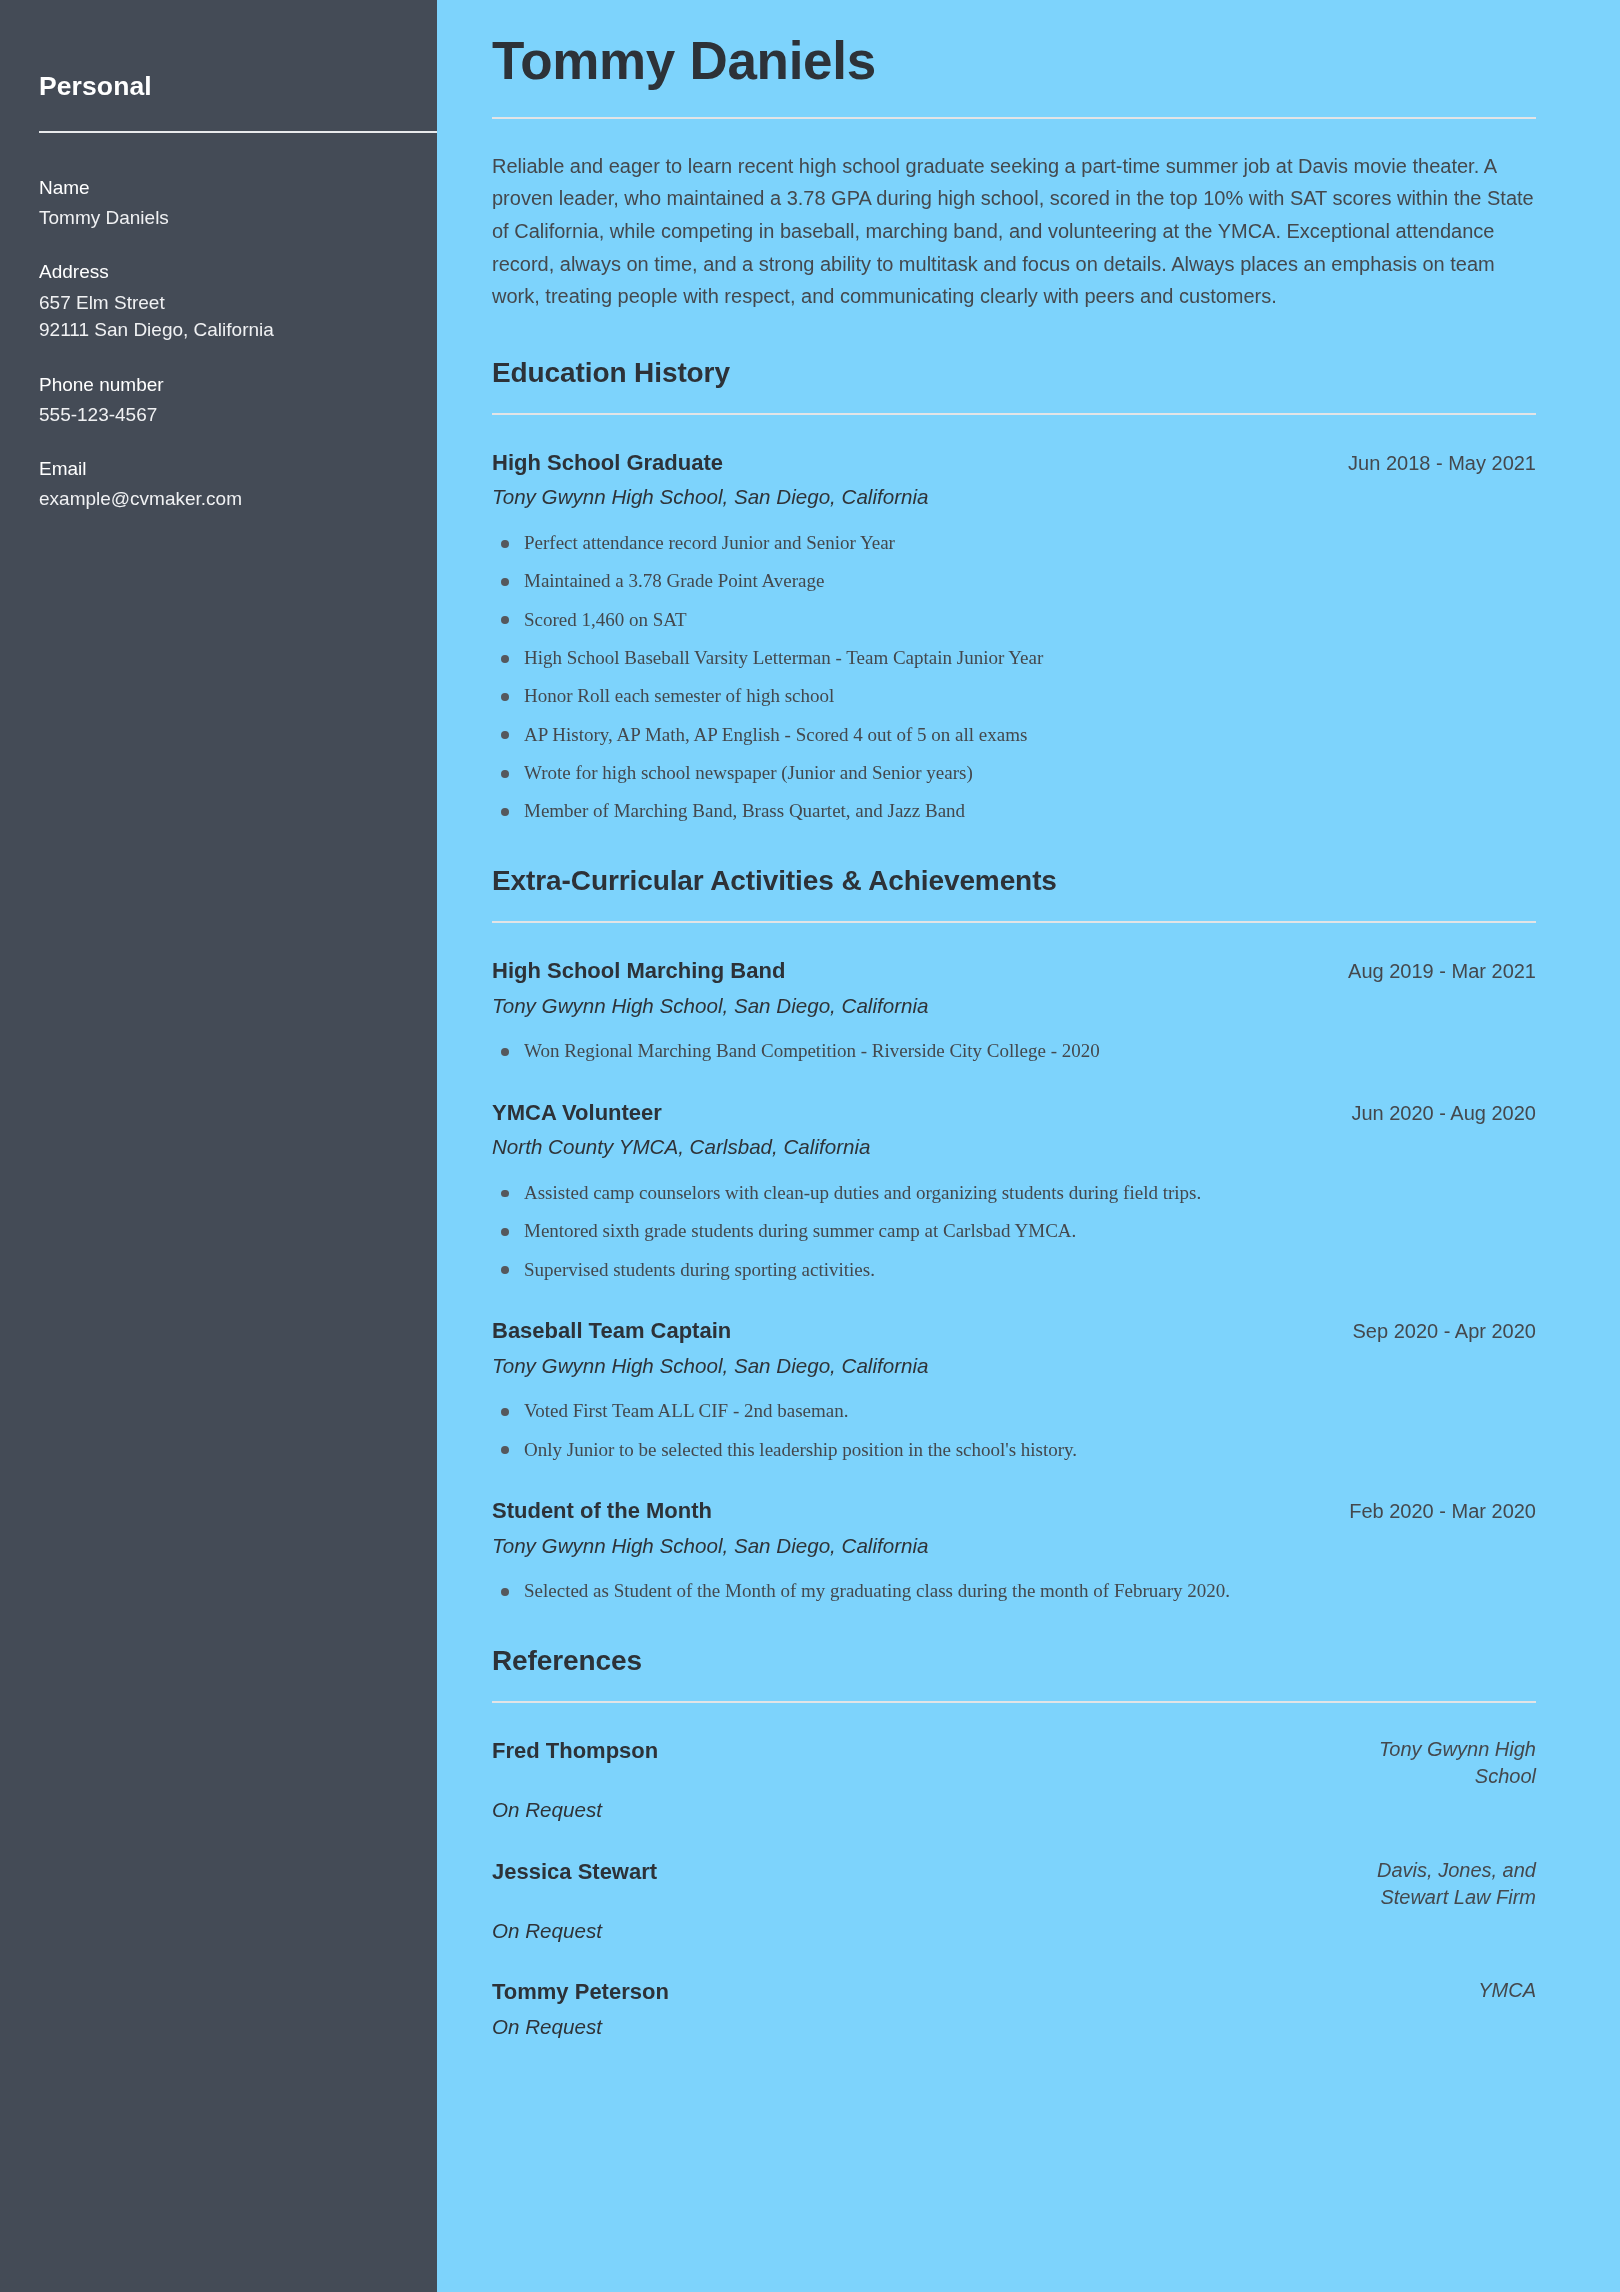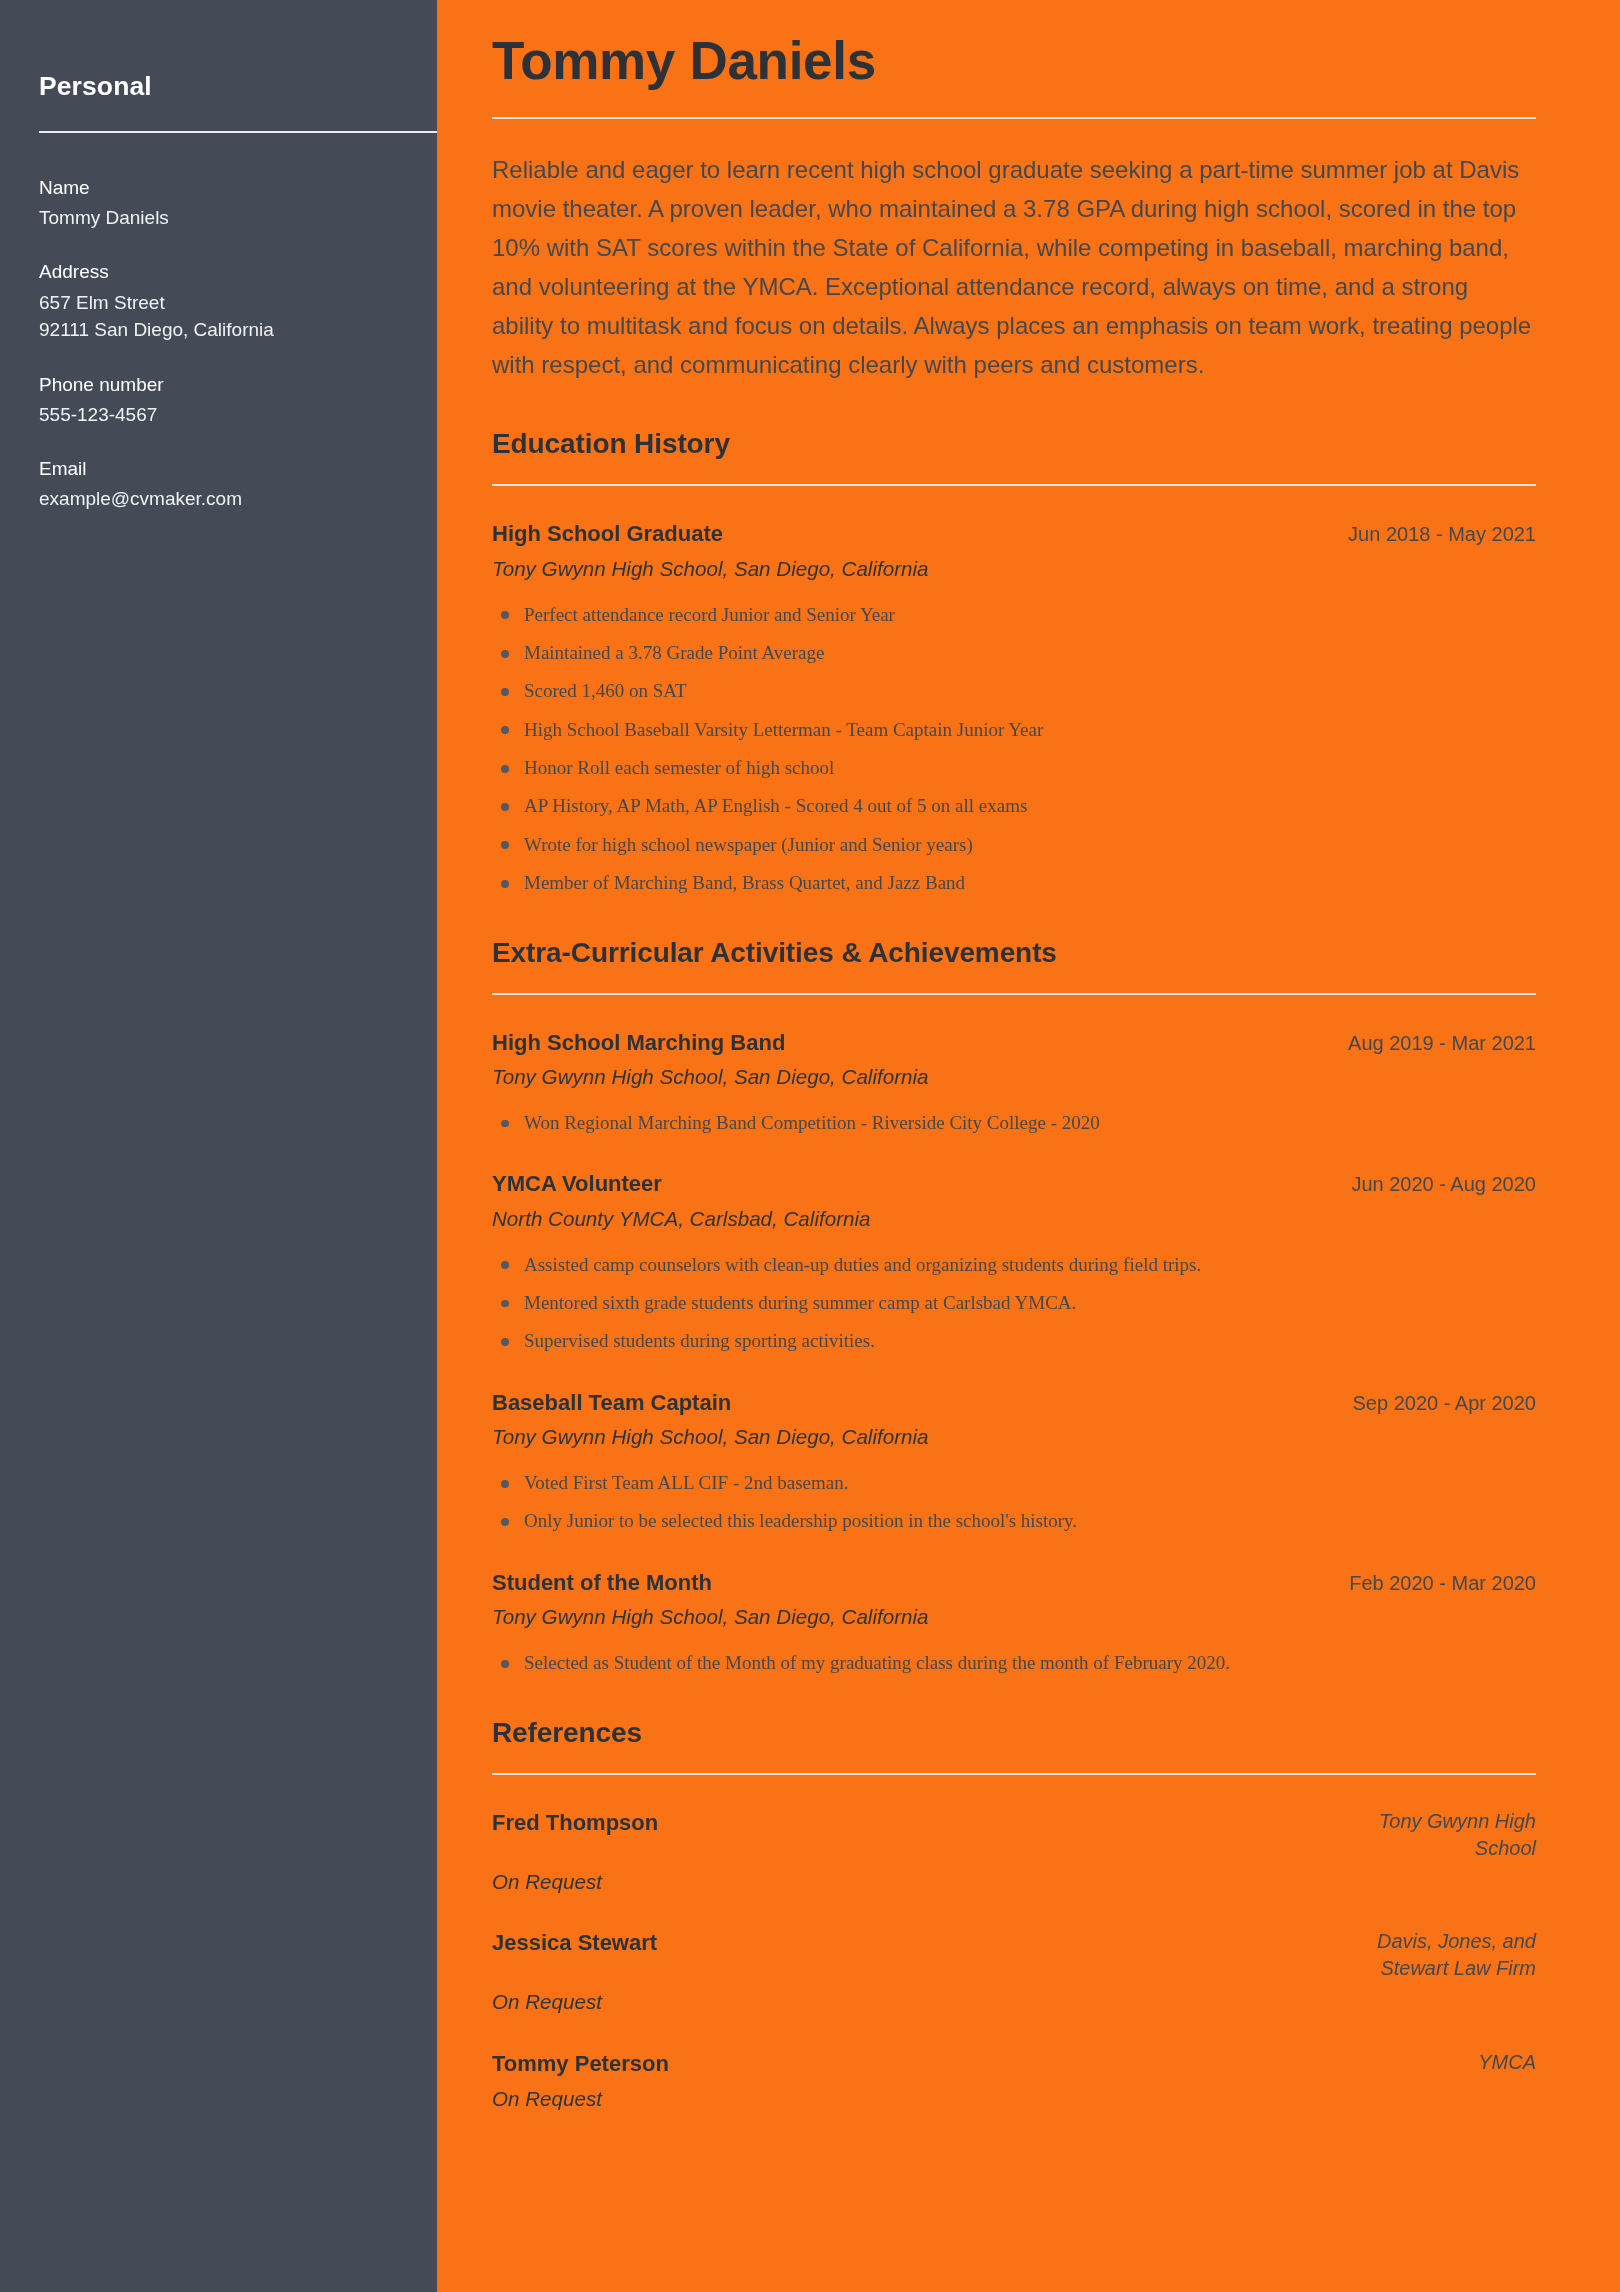--- a/index.html
+++ b/index.html
@@ -12,21 +12,21 @@
   body {
     font-family: "Liberation Sans", sans-serif;
     -webkit-font-smoothing: antialiased;
   }
 
   .resume {
     width: 1620px;
     min-height: 2293px;
     display: flex;
     align-items: stretch;
-    background: #f97316;
+    background: #7dd3fc;
   }
 
   
   .sidebar {
     width: 437px;
     flex: 0 0 437px;
     background: #444b56;
     color: #ffffff;
     padding: 71px 39px 39px 39px;
   }
@@ -80,21 +80,21 @@
   }
 
   .rule-light {
     height: 2px;
     background: #e3e4e6;
     margin-top: 24.5px;
     margin-bottom: 31px;
   }
 
   .summary {
-    font-size: 24px;
+    font-size: 20px;
     line-height: 1.63;
     color: #44484d;
     text-align: left;
     margin-bottom: 43px;
   }
 
   .section-heading {
     font-size: 28px;
     font-weight: bold;
     color: #2d3238;

